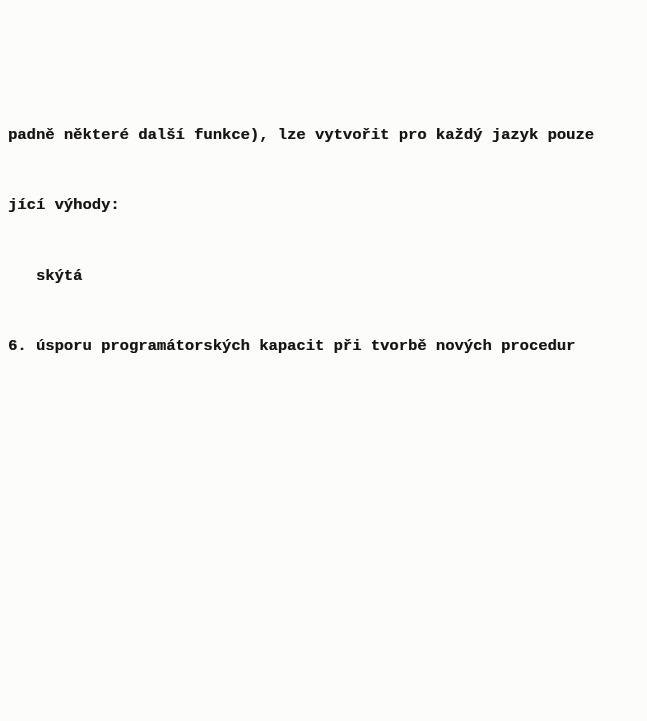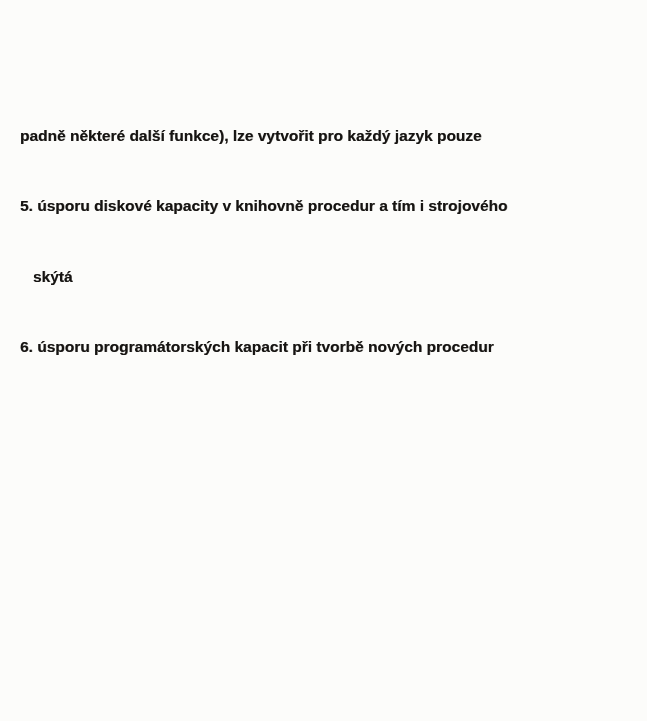--- a/index.html
+++ b/index.html
@@ -9,40 +9,40 @@
   body {
     width: 647px;
     height: 721px;
     background: #fcfcfa;
     overflow: hidden;
   }
   .page {
     box-sizing: border-box;
     width: 647px;
     height: 721px;
-    padding: 6px 4px 0 20px;
-    font-family: Liberation Sans, sans-serif;
+    padding: 6px 4px 0 8px;
+    font-family: Liberation Mono, monospace;
     font-weight: 700;
     font-size: 15.5px;
     line-height: 23.5px;
     color: #161412;
     white-space: pre;
     text-shadow: 0.4px 0.4px 0.5px rgba(30,25,20,0.55);
   }
   .para { margin: 0; }
   .line { height: 23.5px; }
 </style>
 </head>
 <body>
 
 <div class="page">
 
   <div class="para">
     <div class="line">padně některé další funkce), lze vytvořit pro každý jazyk pouze</div>
-    <div class="line">5. úsporu diskové kapacity v knihovně procedur a tím i strojového</div>
+    <div class="line">jící výhody:</div>
     <div class="line">   skýtá</div>
     <div class="line">6. úsporu programátorských kapacit při tvorbě nových procedur</div>
     
     
     
     
     
   </div>
 
   

